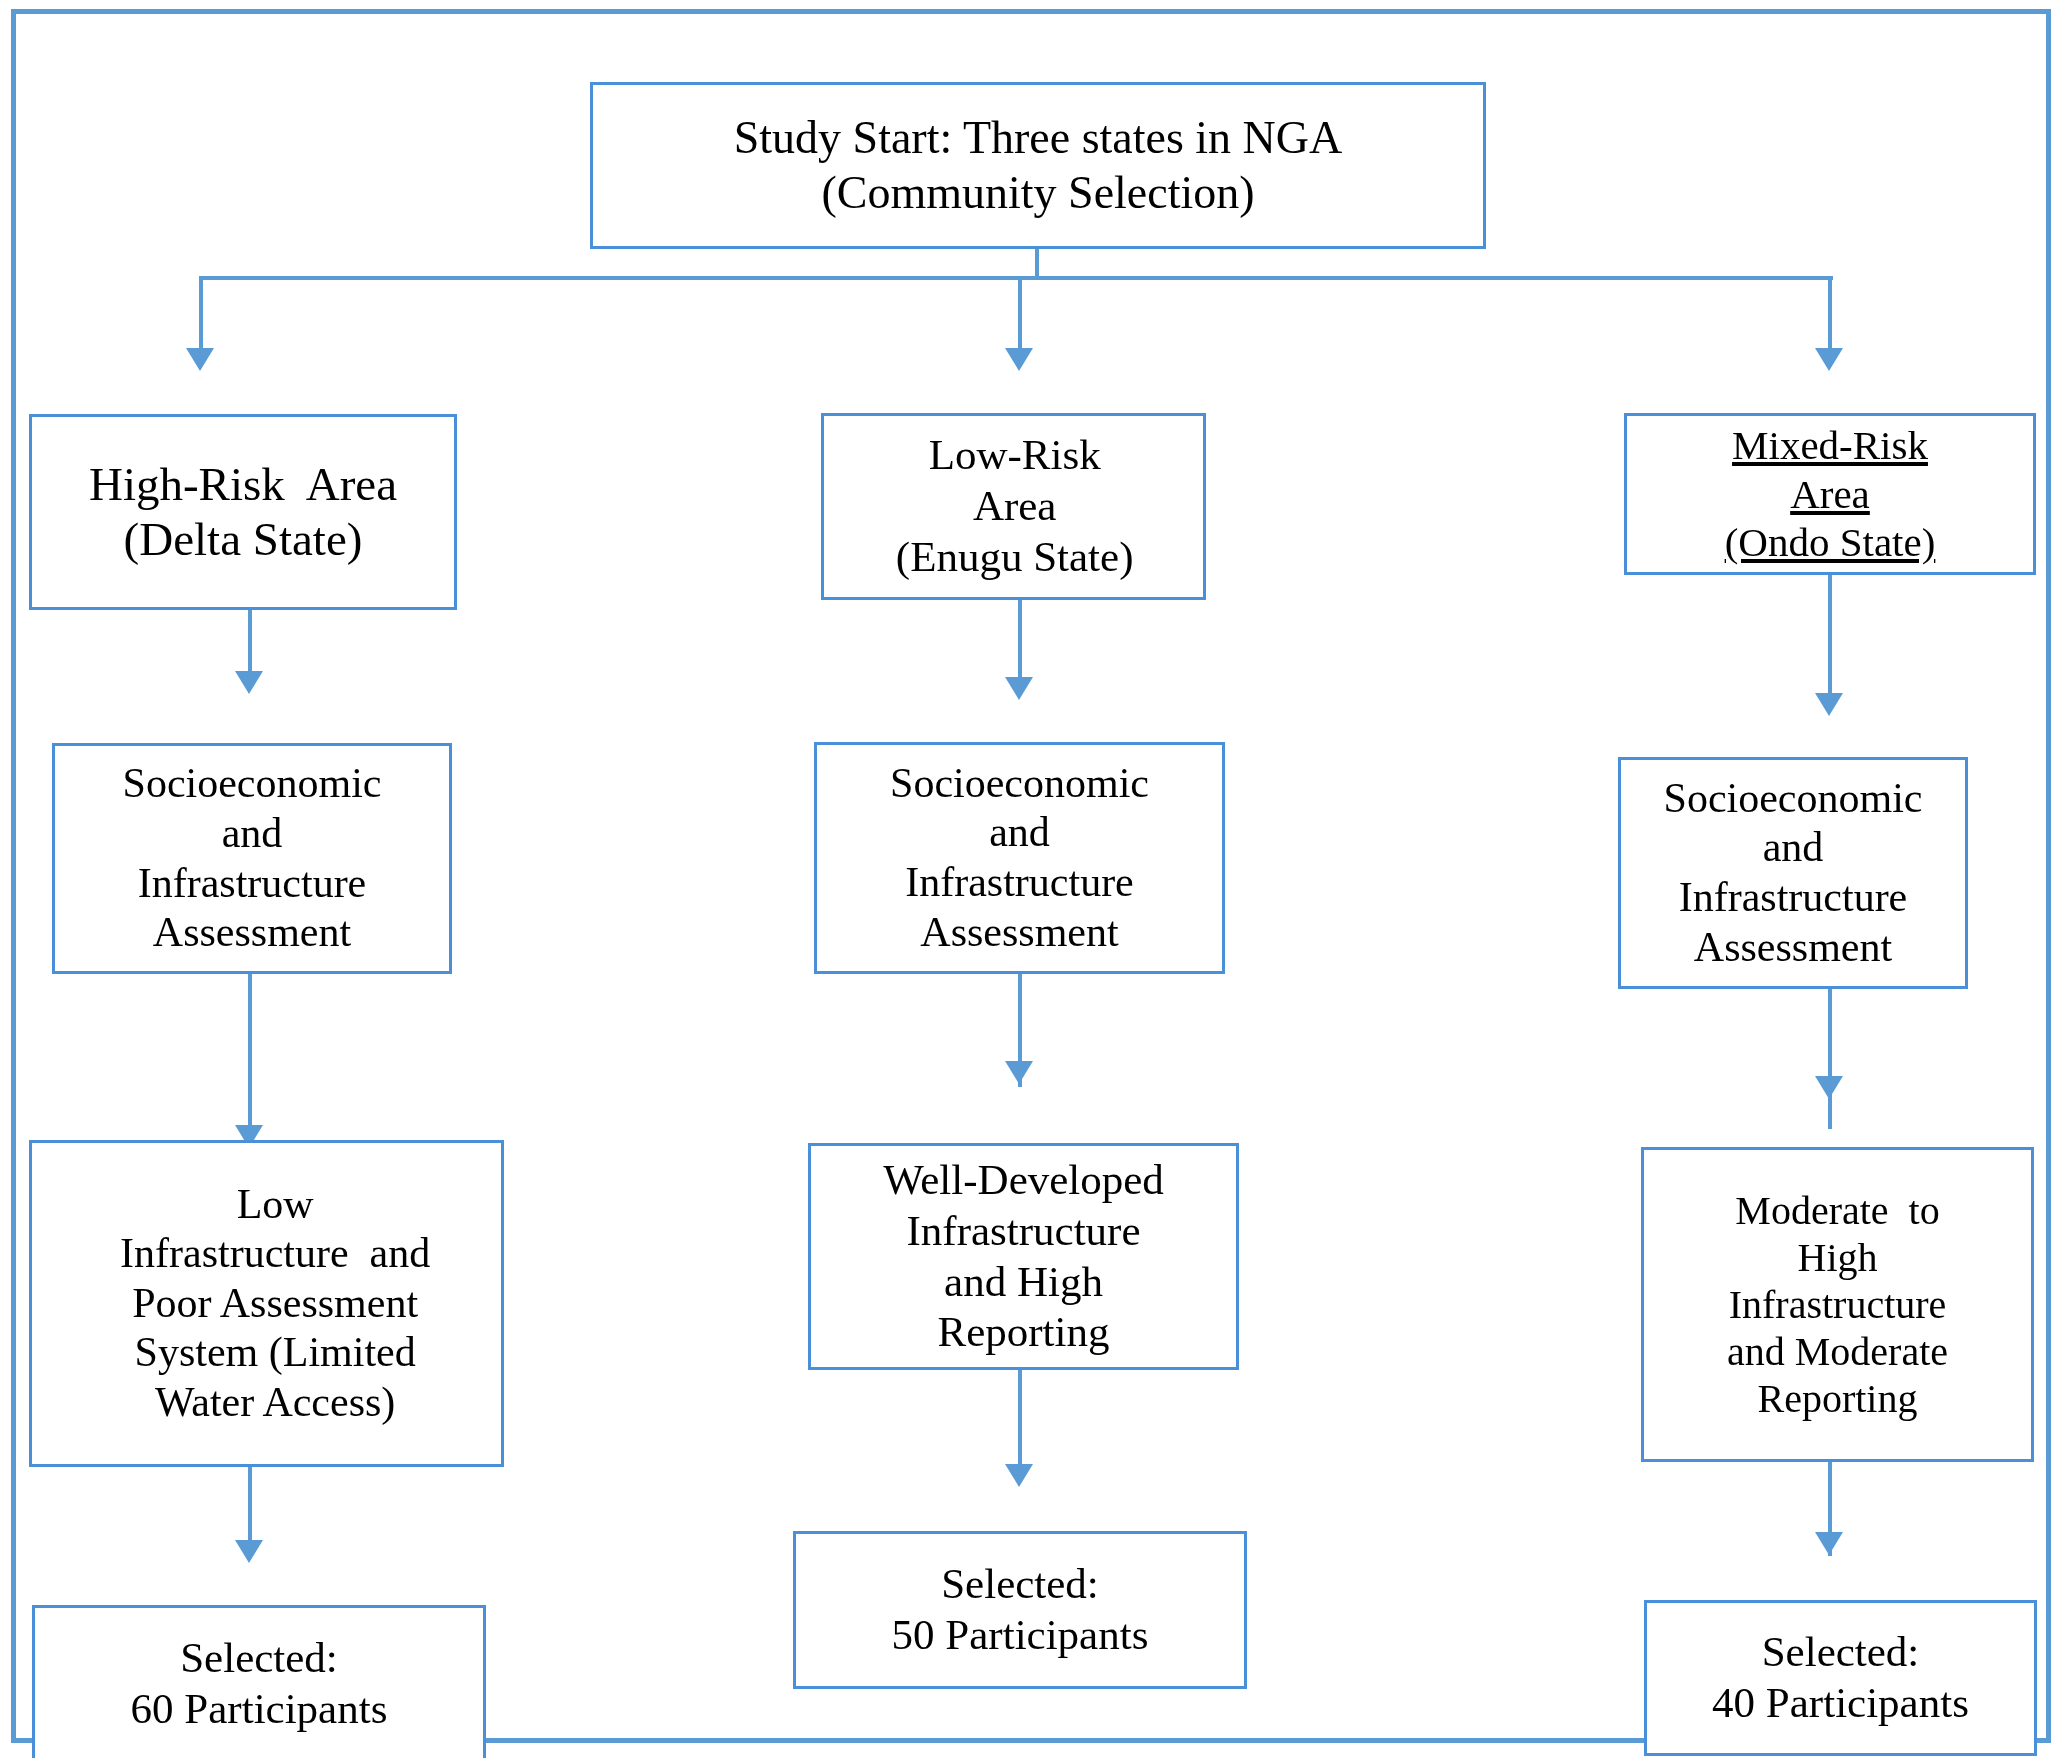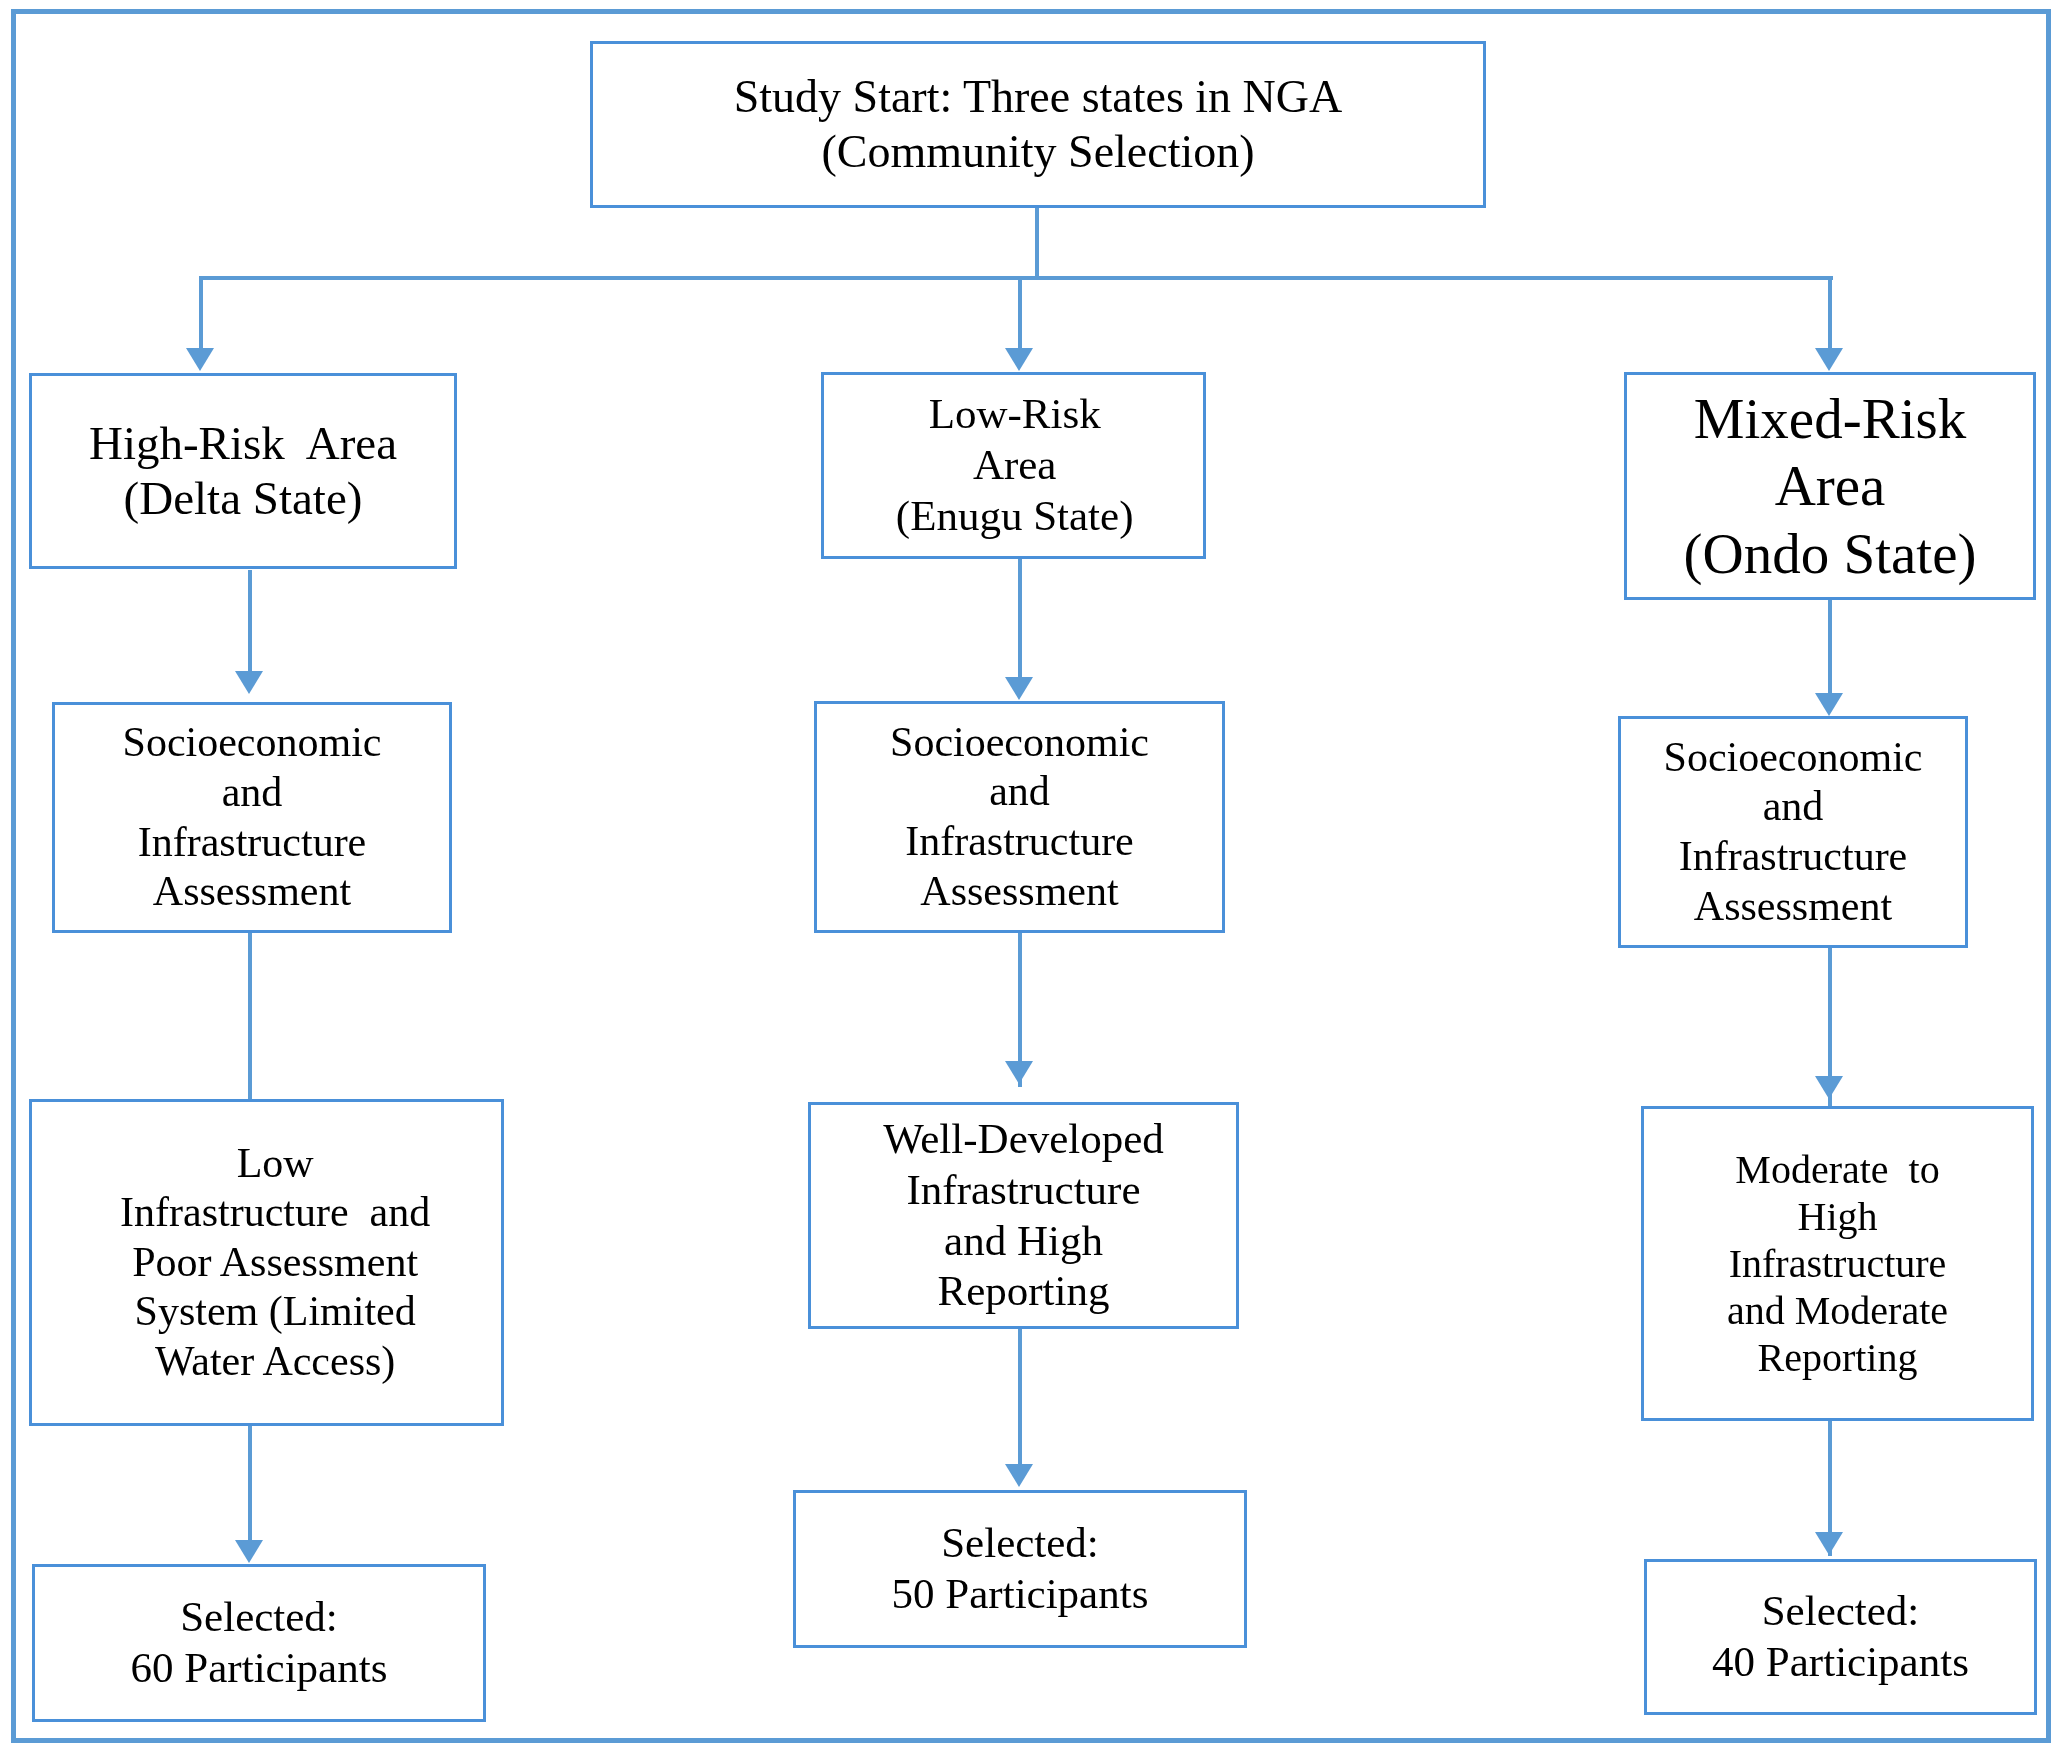--- a/index.html
+++ b/index.html
@@ -29,20 +29,21 @@
     box-sizing: border-box;
     border: 3.1px solid #4A90D9;
     background: #ffffff;
     display: flex;
     align-items: center;
     justify-content: center;
     text-align: center;
     color: #000000;
     line-height: 1.18;
     padding: 3.1px 7.7px;
+    margin-top: 41px;
   }
   .node .lines {
     width: 100%;
   }
   .node .ln {
     display: block;
     white-space: pre;
   }
   
   .vline {
@@ -171,21 +172,21 @@
     </span>
   </div>
 
   <div class="node" style="left:793px; top:1490px; width:454px; height:158px; font-size:43px;">
     <span class="lines">
       <span class="ln">Selected:</span>
       <span class="ln">50 Participants</span>
     </span>
   </div>
 
-  <div class="node" style="left:1624px; top:372px; width:412px; height:228px; font-size:57px;">
+  <div class="node" style="left:1624px; top:372px; width:412px; height:162px; font-size:41px;text-decoration:underline;">
     <span class="lines">
       <span class="ln">Mixed-Risk</span>
       <span class="ln">Area</span>
       <span class="ln">(Ondo State)</span>
     </span>
   </div>
 
   <div class="node" style="left:1618px; top:716px; width:350px; height:232px; font-size:42px;">
     <span class="lines">
       <span class="ln">Socioeconomic</span>

